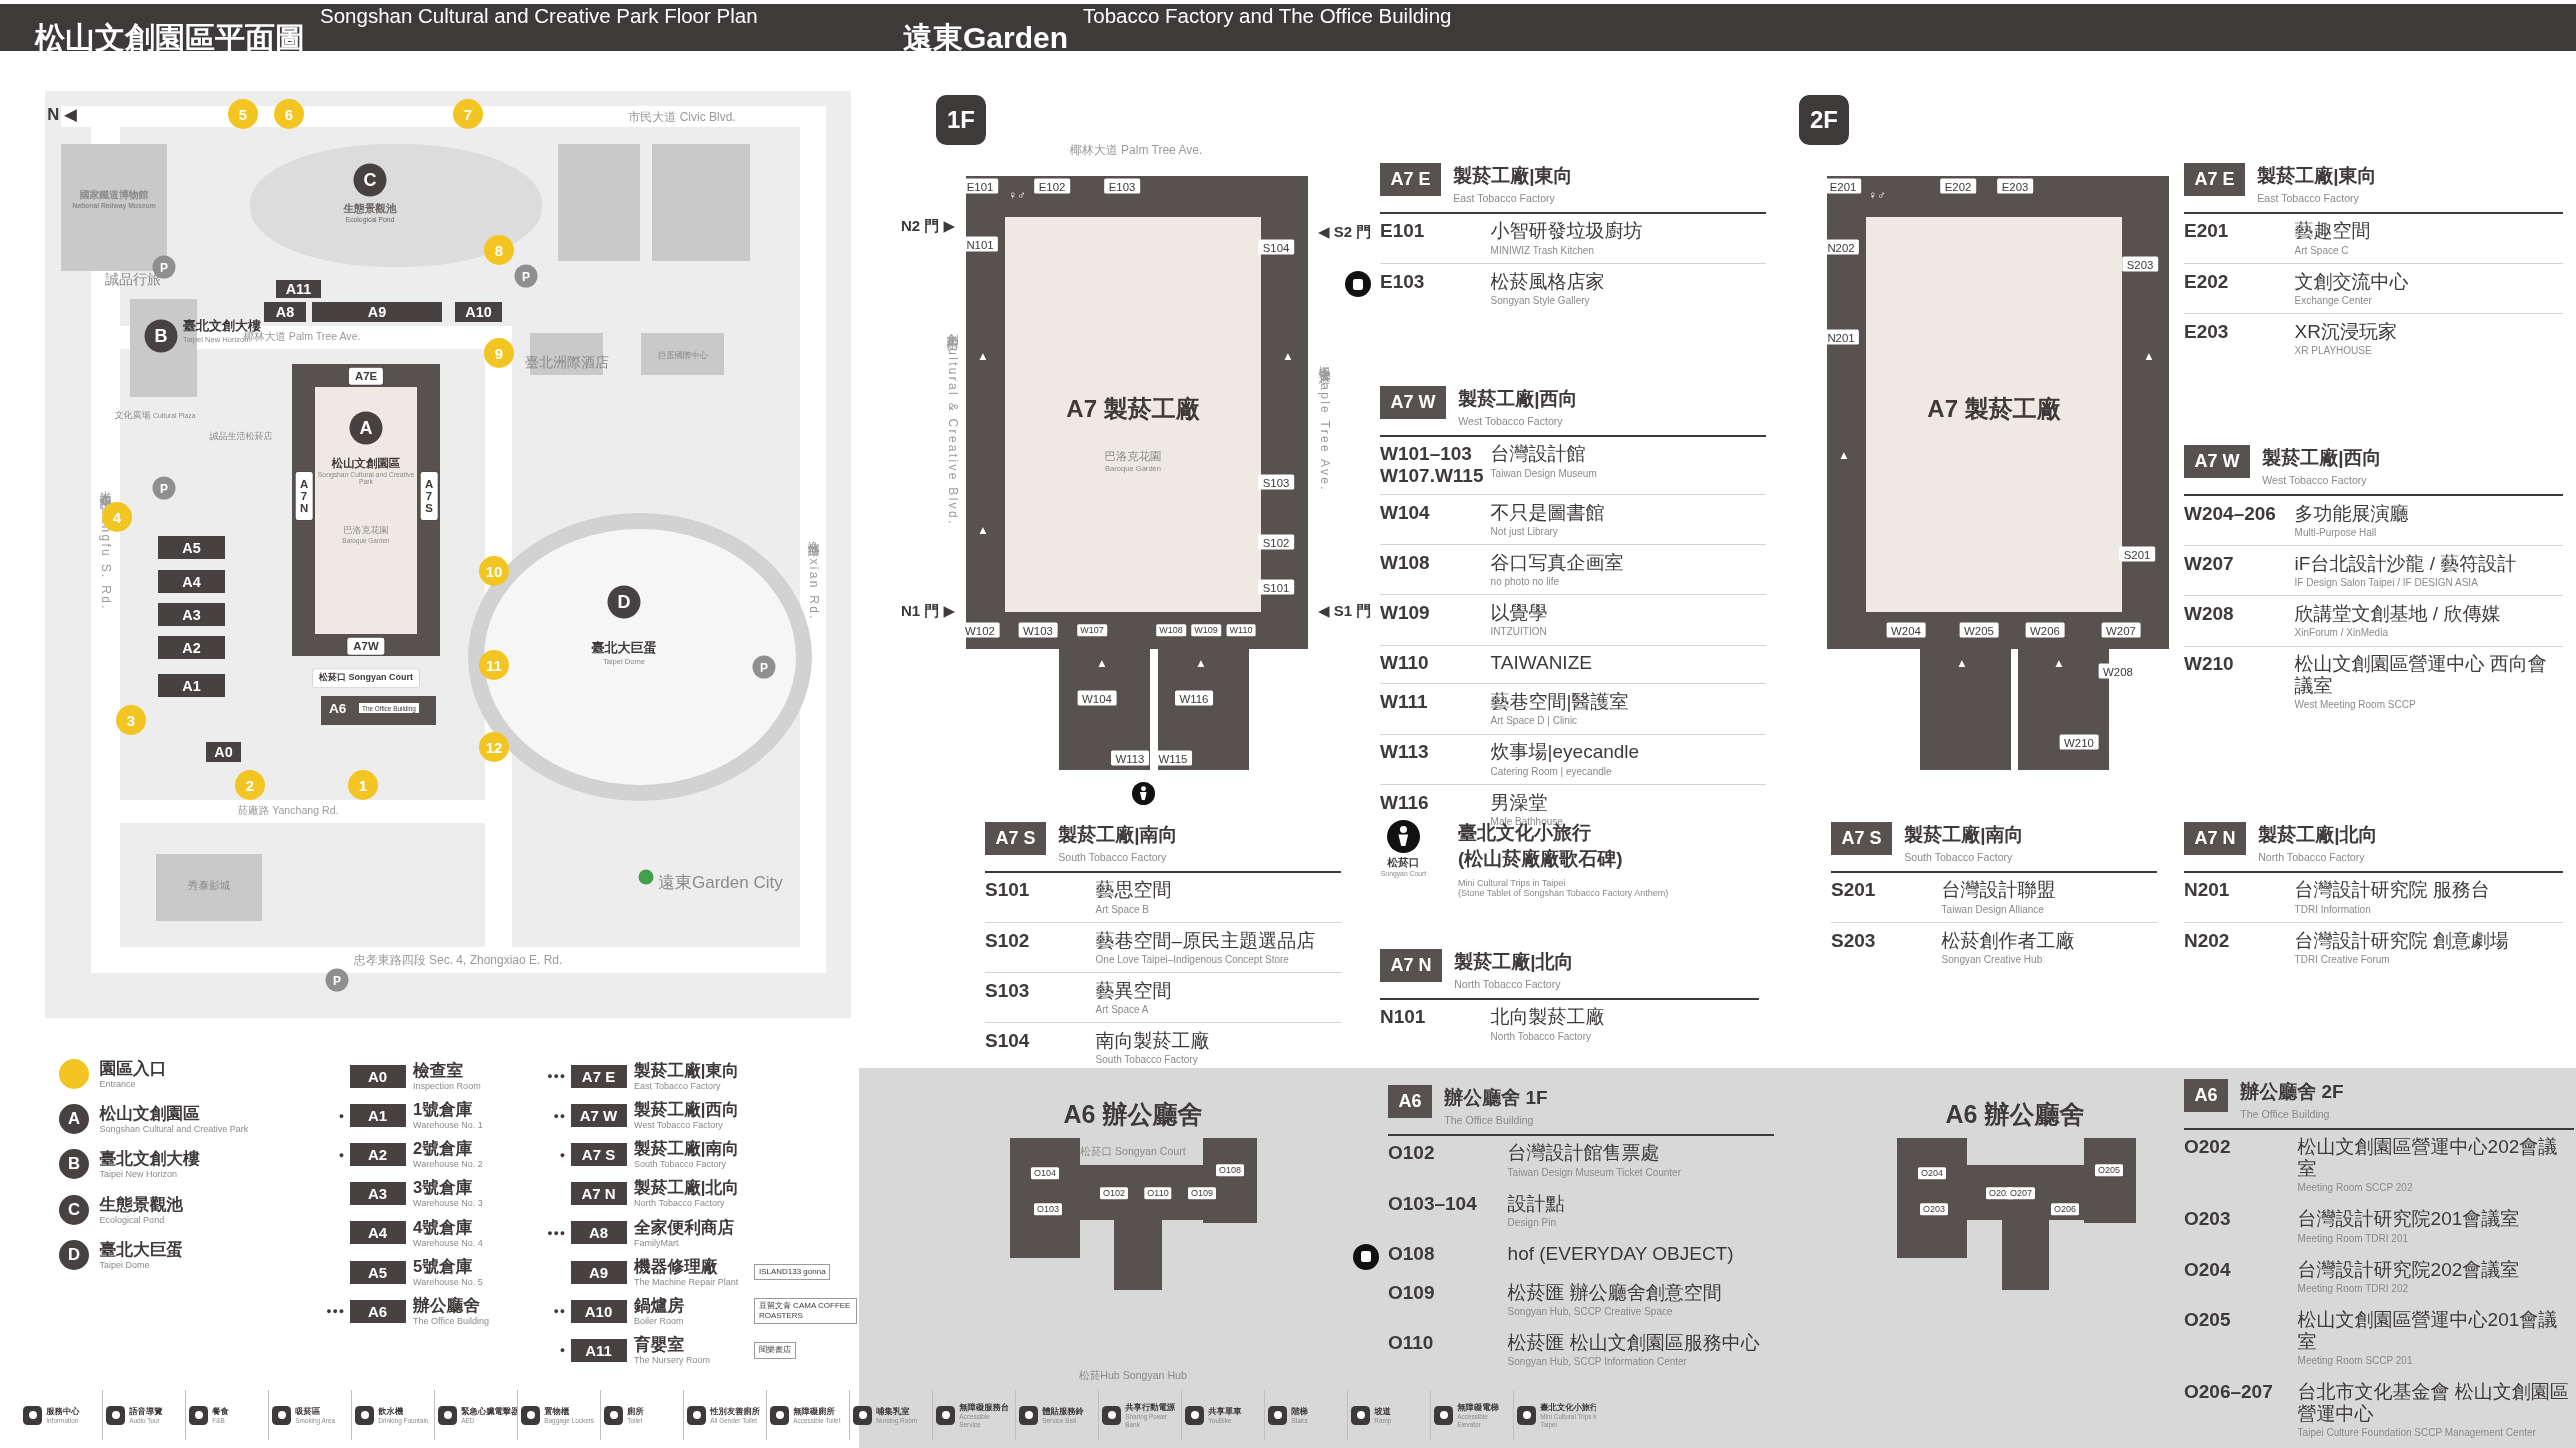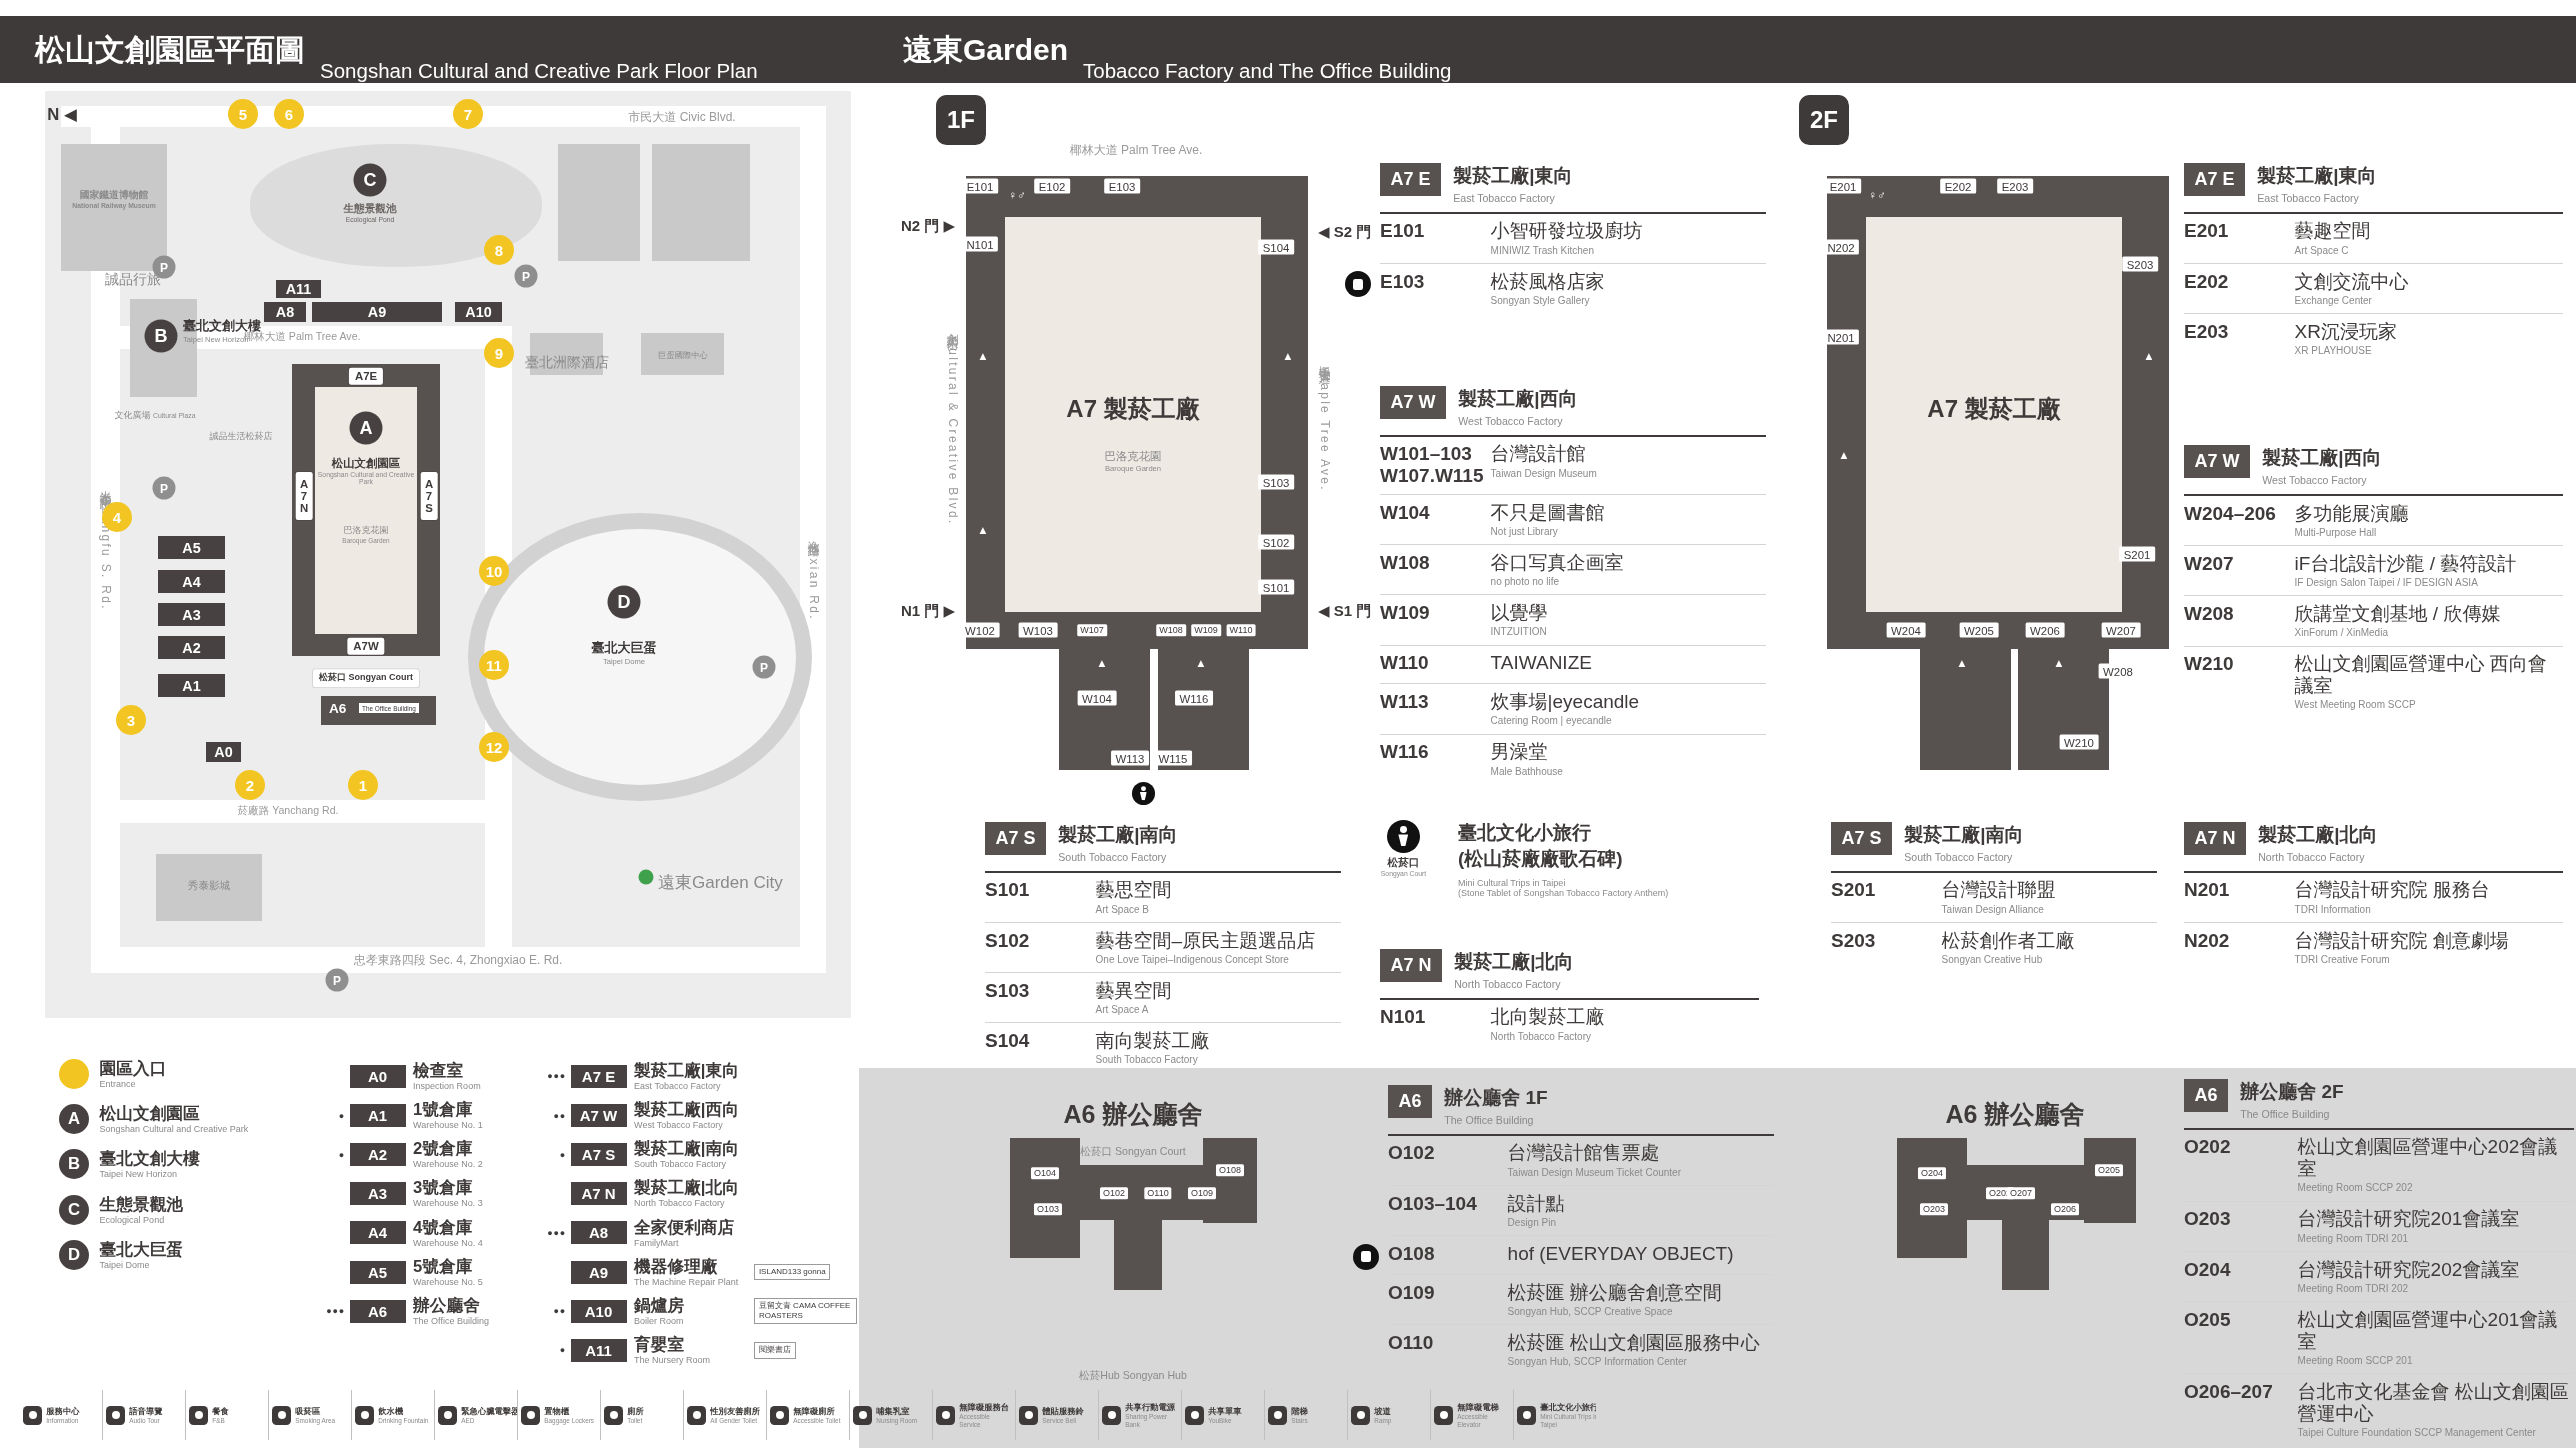--- a/index.html
+++ b/index.html
@@ -1,20 +1,20 @@
 <!DOCTYPE html>
 <html style="font-size:12px"><head>
 <meta charset="utf-8">
 <style>
   html,body{margin:0;padding:0}
   #canvas{position:relative;width:2576px;height:1449px;background:#fff;overflow:hidden;
           font-family:"Liberation Sans","DejaVu Sans",sans-serif;color:#3e3a39}
   .abs{position:absolute}
   
-  .hdr{position:absolute;top:16px;height:67px;background:#3e3a39;color:#fff;display:flex;align-items:flex-end;gap:15px;padding-left:35px}
+  .hdr{position:absolute;top:4px;height:47px;background:#3e3a39;color:#fff;display:flex;align-items:flex-start;gap:15px;padding-left:35px}
   .hdr .hzh{font-size:30px;font-weight:bold;line-height:67px}
   .hdr .hen{font-size:20.5px}
   
   .road{position:absolute;background:#fff}
   .gray{position:absolute;background:#c9c9c9}
   .dk{position:absolute;background:#57514f}
   .lt{position:absolute;background:#efe9e4}
   .pond{position:absolute;background:#dcdcdc;border-radius:48%}
   .dome{position:absolute;border:16.7px solid #d2d2d2;border-radius:50%;background:#f6f6f6}
   .clab{position:absolute;transform:translate(-50%,-50%);text-align:center;white-space:nowrap}
@@ -527,20 +527,31 @@
               <div></div>
             </div>
           <div class="rname">
               <div class="zh">TAIWANIZE</div>
               <div class="en"></div>
             </div>
         </div>
           <div class="room">
 
           <div class="codes">
+              <div>W111</div>
+              <div></div>
+            </div>
+          <div class="rname">
+              <div class="zh">藝巷空間|醫護室</div>
+              <div class="en">Art Space D | Clinic</div>
+            </div>
+        </div>
+          <div class="room">
+
+          <div class="codes">
               <div>W113</div>
               <div></div>
             </div>
           <div class="rname">
               <div class="zh">炊事場|eyecandle</div>
               <div class="en">Catering Room | eyecandle</div>
             </div>
         </div>
           <div class="room">
 

